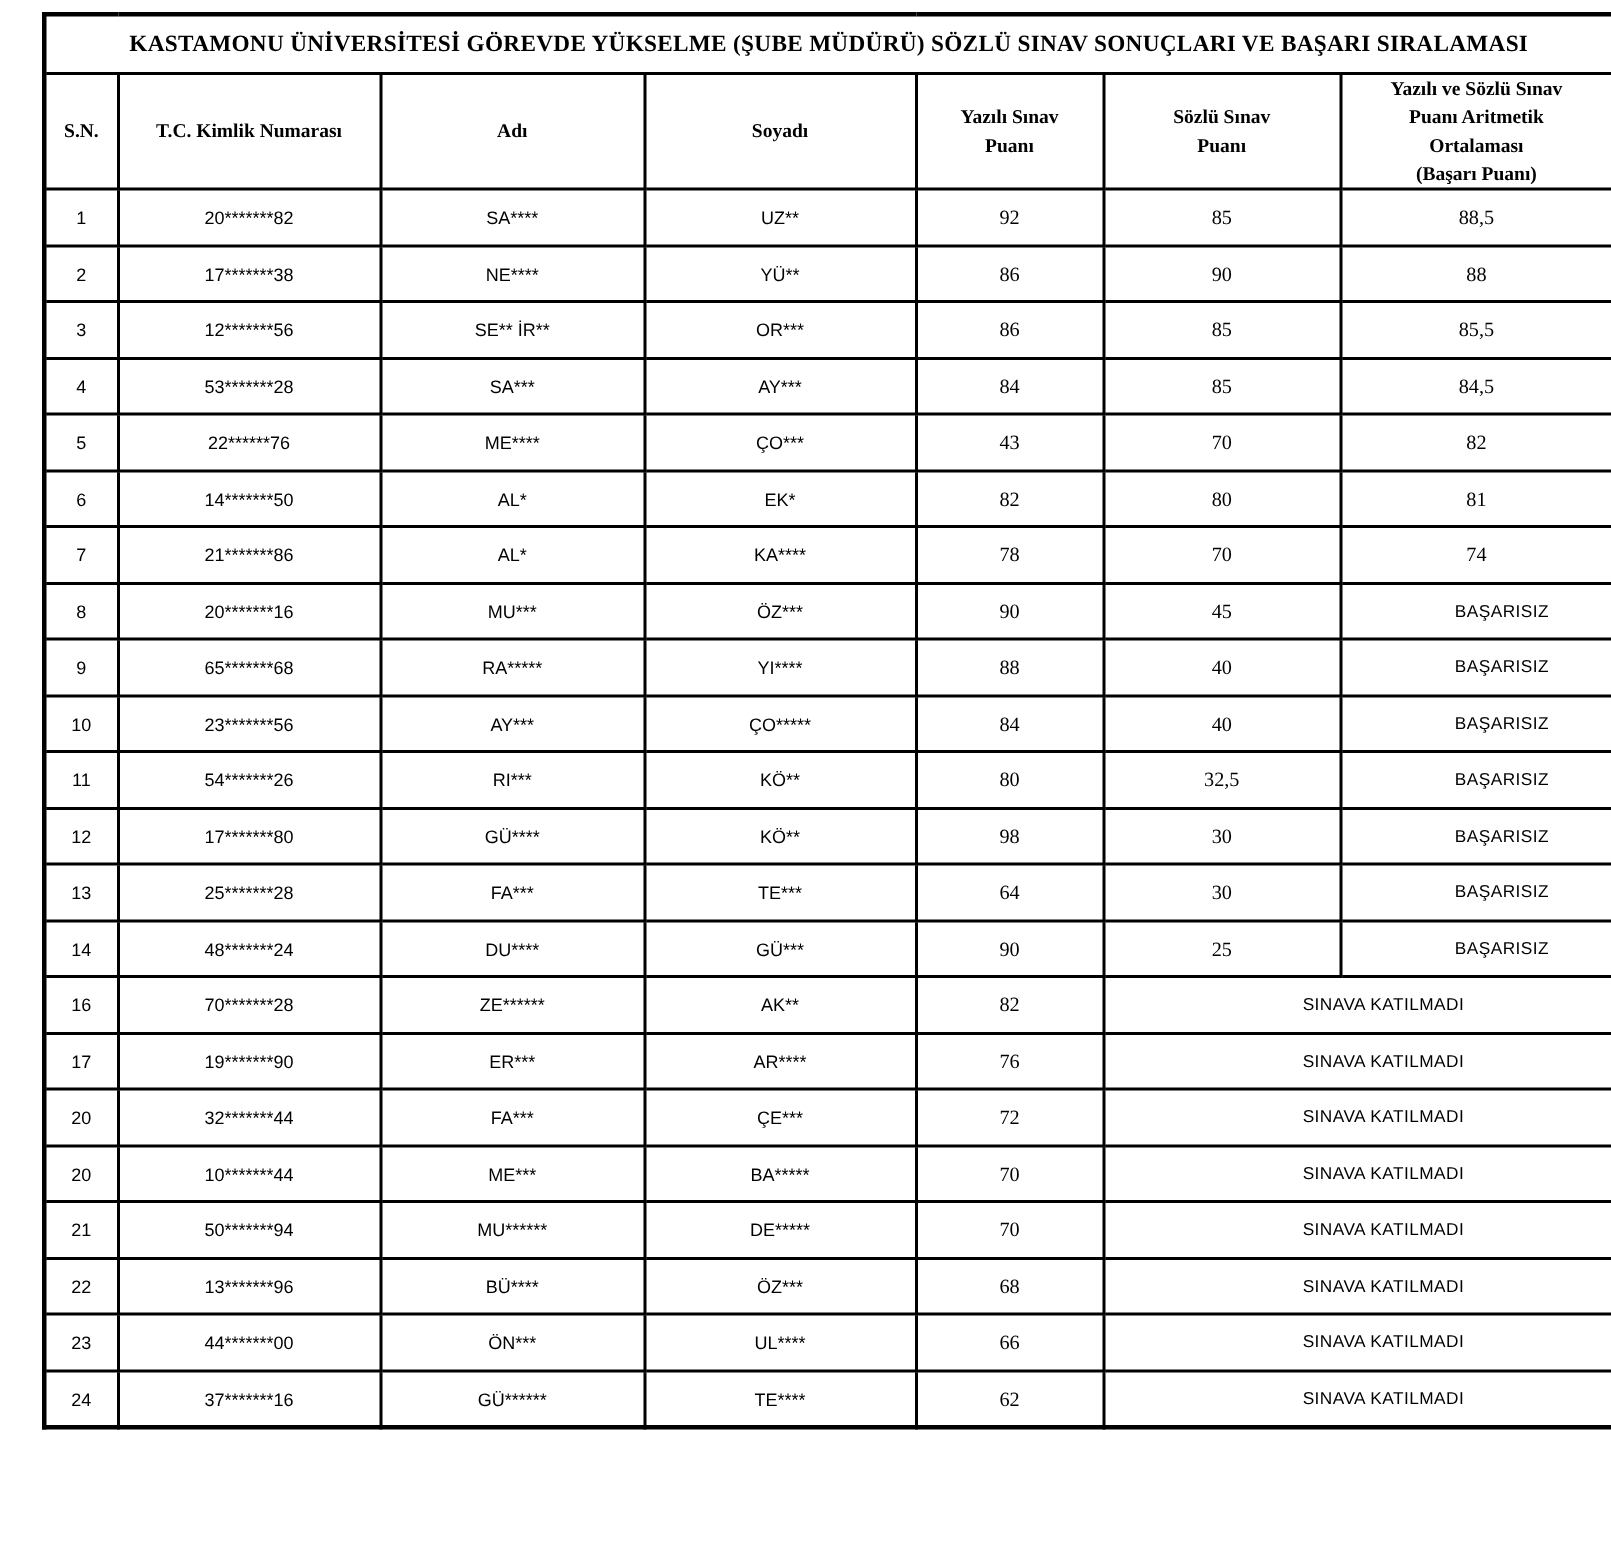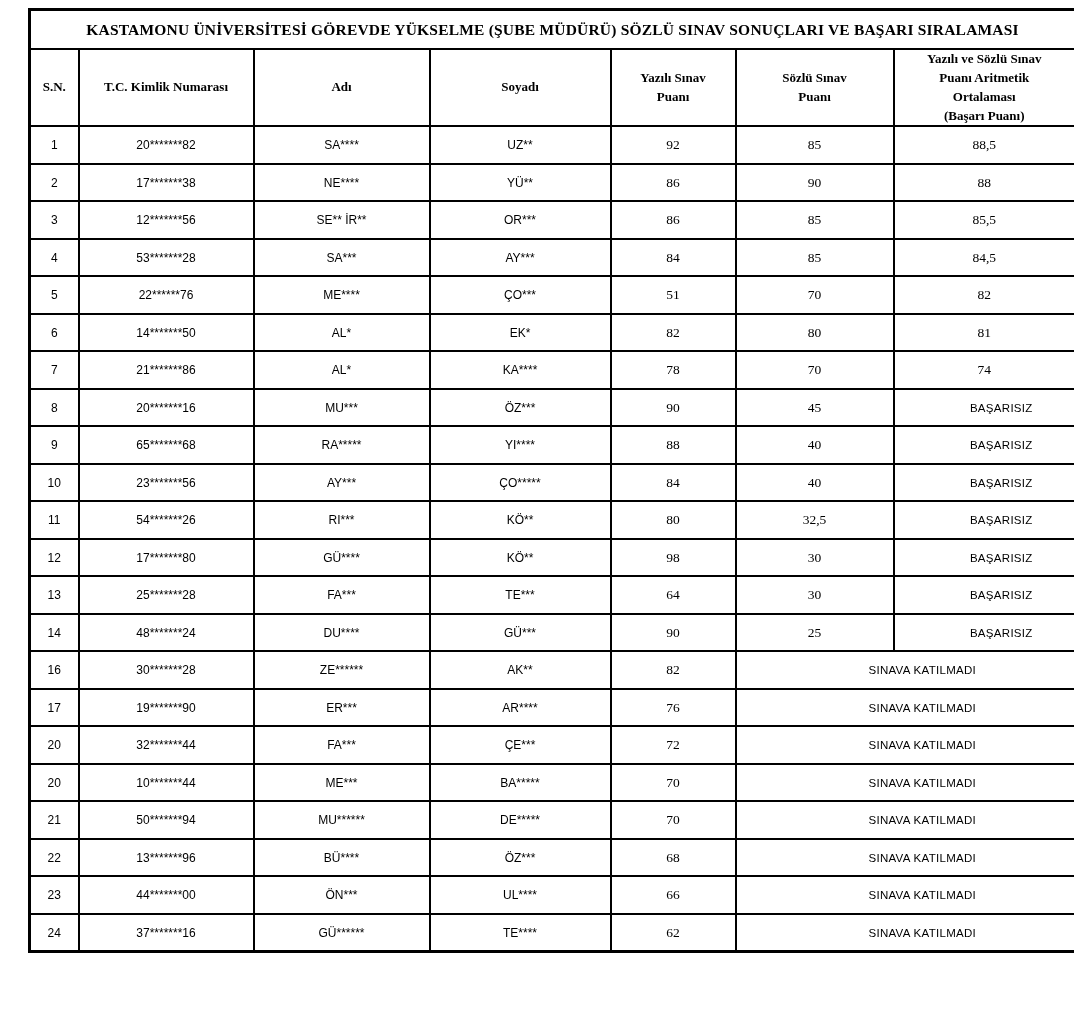--- a/index.html
+++ b/index.html
@@ -96,21 +96,21 @@
           <td class="sans-cell">AY***</td>
           <td class="score-cell">84</td>
           <td class="score-cell">85</td>
           <td class="score-cell">84,5</td>
         </tr>
         <tr>
           <td class="sans-cell">5</td>
           <td class="sans-cell">22******76</td>
           <td class="sans-cell">ME****</td>
           <td class="sans-cell">ÇO***</td>
-          <td class="score-cell">51</td>
+          <td class="score-cell">43</td>
           <td class="score-cell">70</td>
           <td class="score-cell">82</td>
         </tr>
         <tr>
           <td class="sans-cell">6</td>
           <td class="sans-cell">14*******50</td>
           <td class="sans-cell">AL*</td>
           <td class="sans-cell">EK*</td>
           <td class="score-cell">82</td>
           <td class="score-cell">80</td>
@@ -183,21 +183,21 @@
           <td class="sans-cell">14</td>
           <td class="sans-cell">48*******24</td>
           <td class="sans-cell">DU****</td>
           <td class="sans-cell">GÜ***</td>
           <td class="score-cell">90</td>
           <td class="score-cell">25</td>
           <td class="status-cell">BAŞARISIZ</td>
         </tr>
         <tr>
           <td class="sans-cell">16</td>
-          <td class="sans-cell">30*******28</td>
+          <td class="sans-cell">70*******28</td>
           <td class="sans-cell">ZE******</td>
           <td class="sans-cell">AK**</td>
           <td class="score-cell">82</td>
           <td class="status-cell" colspan="2">SINAVA KATILMADI</td>
         </tr>
         <tr>
           <td class="sans-cell">17</td>
           <td class="sans-cell">19*******90</td>
           <td class="sans-cell">ER***</td>
           <td class="sans-cell">AR****</td>

